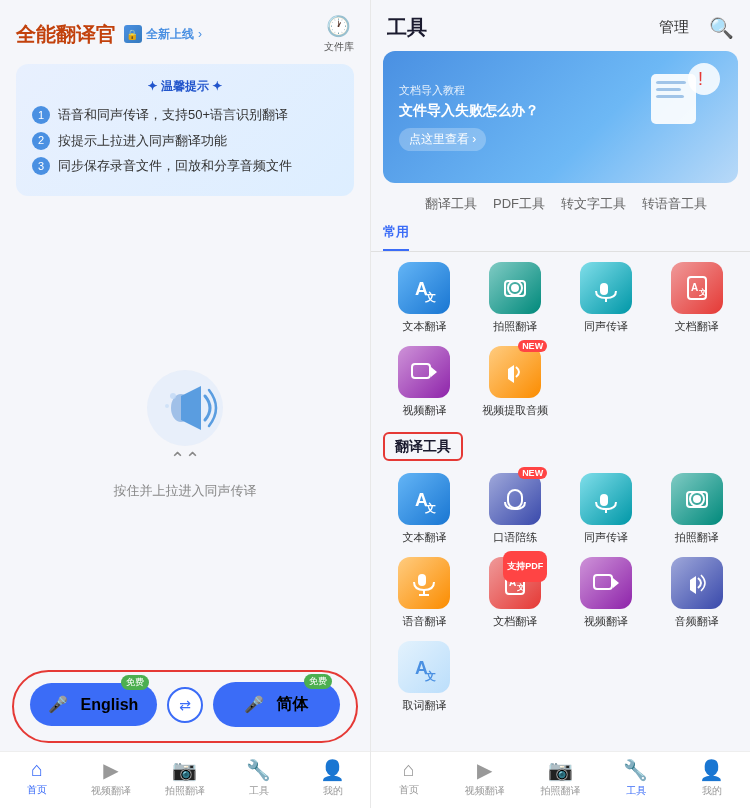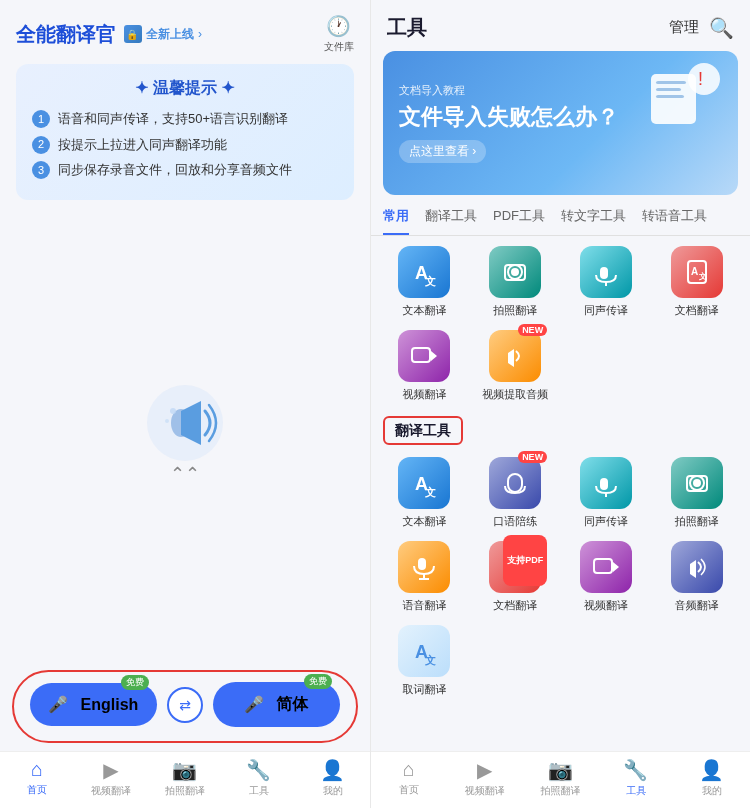--- a/index.html
+++ b/index.html
@@ -26,21 +26,21 @@
       display: flex;
       align-items: center;
       padding: 14px 16px 10px;
       background: #f5f6fa;
       gap: 8px;
     }
 
     .left-header-title {
       font-size: 20px;
       font-weight: 700;
-      color: #1d4ed8;
+      color: #c2410c;
     }
 
     .shield-icon {
       width: 18px;
       height: 18px;
       background: linear-gradient(135deg, #4a90e2, #357abd);
       border-radius: 3px;
       display: inline-flex;
       align-items: center;
       justify-content: center;
@@ -99,21 +99,21 @@
     }
 
     .tips-box {
       margin: 0 16px 12px;
       background: linear-gradient(135deg, #e8f0fe, #ddeeff);
       border-radius: 12px;
       padding: 14px 16px;
     }
 
     .tips-title {
-      font-size: 16px;
+      font-size: 12px;
       font-weight: 700;
       color: #2255cc;
       text-align: center;
       margin-bottom: 10px;
     }
 
     .tip-item {
       display: flex;
       align-items: flex-start;
       gap: 8px;
@@ -276,21 +276,21 @@
     .right-title {
       font-size: 20px;
       font-weight: 700;
       color: #1a1a2e;
     }
 
     .right-header-actions {
       margin-left: auto;
       display: flex;
       align-items: center;
-      gap: 10px;
+      gap: 20px;
     }
 
     .manage-btn {
       font-size: 15px;
       color: #333;
     }
 
     .search-icon-btn {
       font-size: 20px;
       color: #333;
@@ -306,21 +306,21 @@
       min-height: 80px;
     }
 
     .banner-subtitle {
       font-size: 11px;
       color: rgba(255,255,255,0.85);
       margin-bottom: 4px;
     }
 
     .banner-title {
-      font-size: 22px;
+      font-size: 14px;
       font-weight: 700;
       color: white;
     }
 
     .banner-link {
       display: inline-block;
       margin-top: 8px;
       background: rgba(255,255,255,0.25);
       color: white;
       font-size: 12px;
@@ -350,20 +350,21 @@
       color: #666;
       padding-bottom: 8px;
       white-space: nowrap;
       cursor: pointer;
     }
 
     .tab.active {
       color: #3b6cf7;
       border-bottom: 2px solid #3b6cf7;
       font-weight: 600;
+      margin-top: 28px;
     }
 
     .tools-scroll {
       flex: 1;
       overflow-y: auto;
       padding: 0 12px;
     }
 
     .tools-grid {
       display: grid;
@@ -413,21 +414,21 @@
       font-weight: 700;
     }
 
     .pdf-badge {
       position: absolute;
       top: -6px;
       right: -6px;
       background: #ff4444;
       color: white;
       font-size: 9px;
-      padding: 19px 4px;
+      padding: 9px 4px;
       border-radius: 8px;
       font-weight: 700;
     }
 
     .section-title-box {
       display: inline-block;
       border: 2px solid #e53935;
       border-radius: 6px;
       padding: 3px 10px;
       margin-bottom: 12px;
@@ -506,20 +507,21 @@
       <svg class="speaker-icon" viewBox="0 0 80 80">
         <circle cx="40" cy="40" r="38" fill="#dce8fa" opacity="0.5"></circle>
         <ellipse cx="36" cy="40" rx="10" ry="14" fill="#a0c0e8"></ellipse>
         <polygon points="36,28 56,18 56,62 36,52" fill="#5a9de0"></polygon>
         <path d="M60,28 Q70,40 60,52" stroke="#5a9de0" stroke-width="3" fill="none" stroke-linecap="round"></path>
         <path d="M64,22 Q78,40 64,58" stroke="#5a9de0" stroke-width="2.5" fill="none" stroke-linecap="round"></path>
         <circle cx="28" cy="28" r="3" fill="#c0d8f5" opacity="0.8"></circle>
         <circle cx="22" cy="38" r="2" fill="#c0d8f5" opacity="0.6"></circle>
       </svg>
       <div class="chevron-up">⌃⌃</div>
+      <span class="hold-label">按住并上拉进入同声传译</span>
     </div>
 
     <div class="bottom-lang-bar">
       <div class="lang-btn">
         <span class="free-badge">免费</span>
         <span class="mic-icon">🎤</span>
         <span class="lang-label">English</span>
       </div>
       <div class="swap-btn">
         <span>⇄</span>

